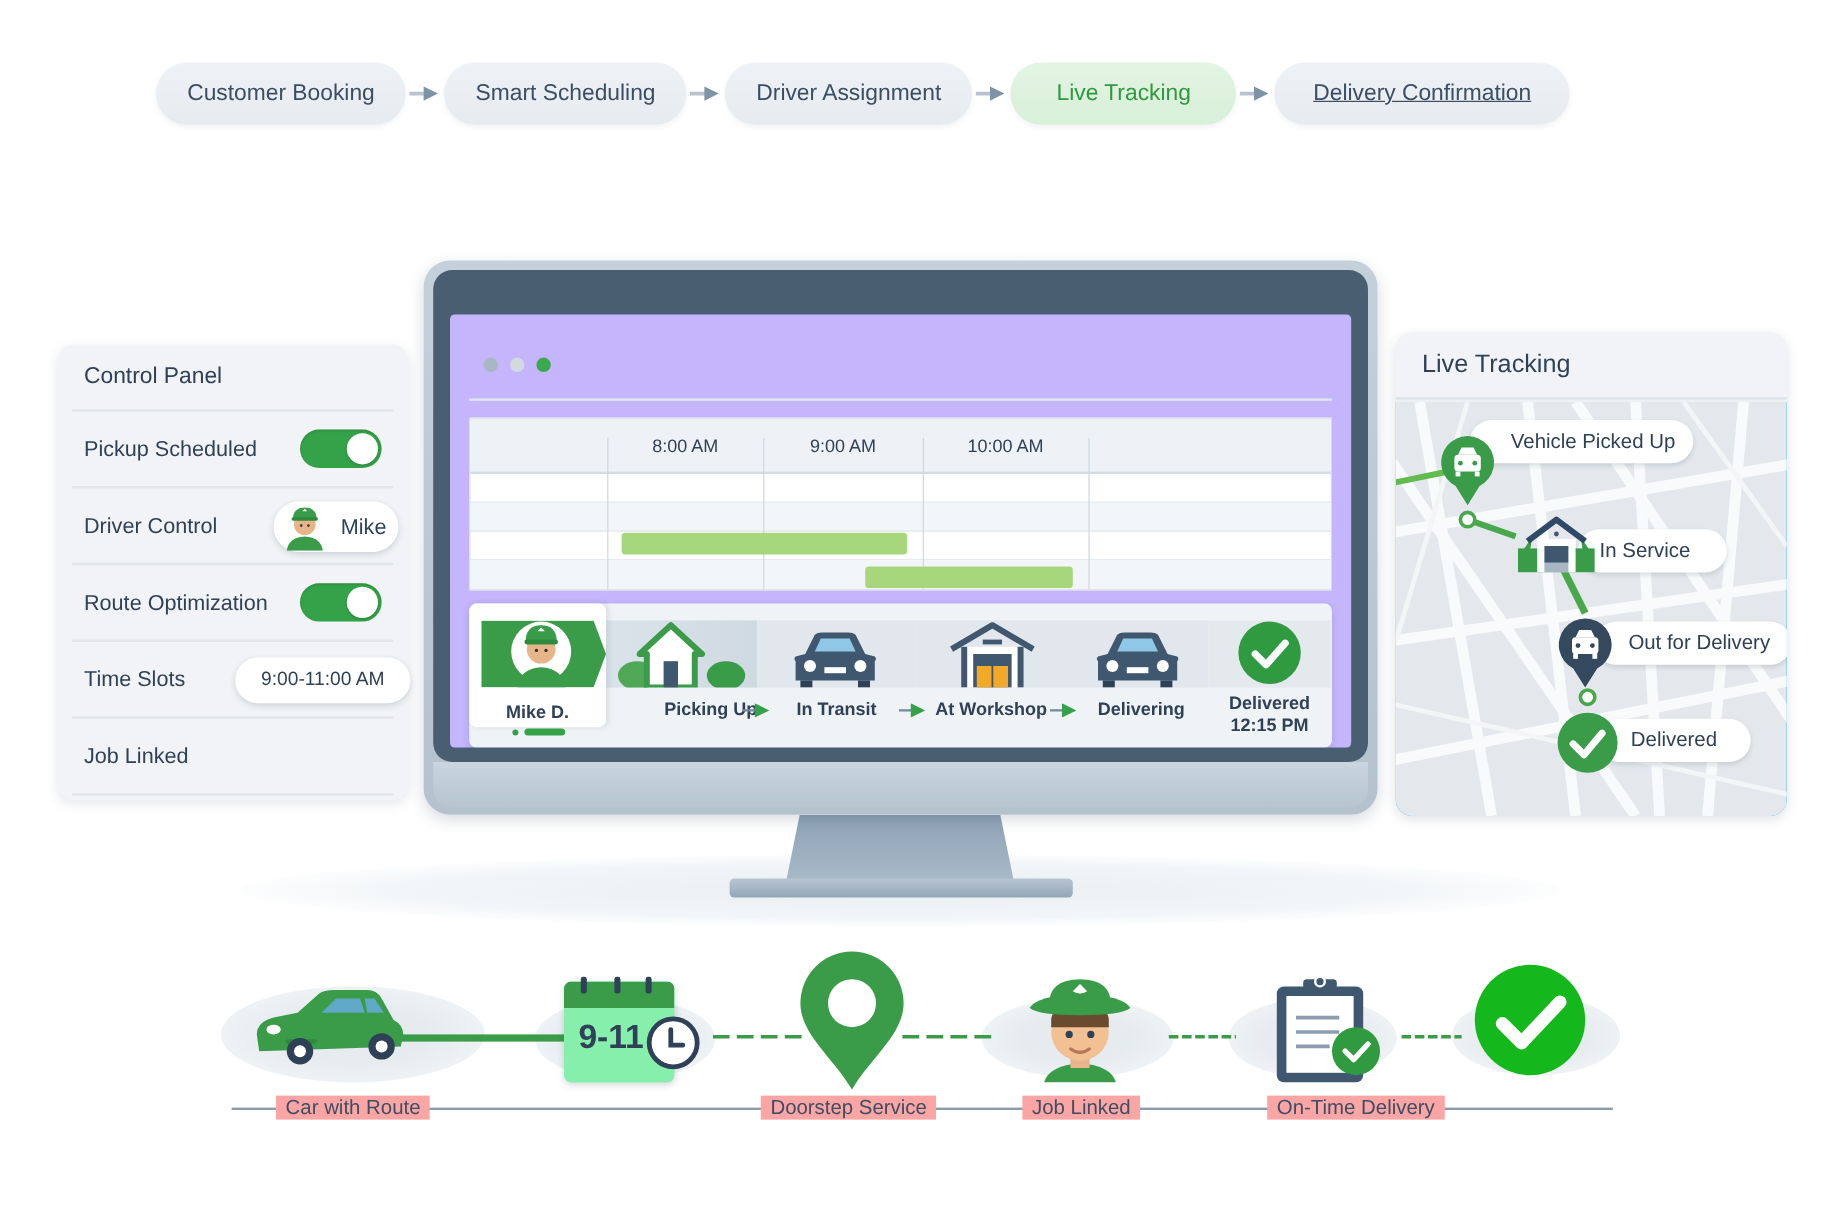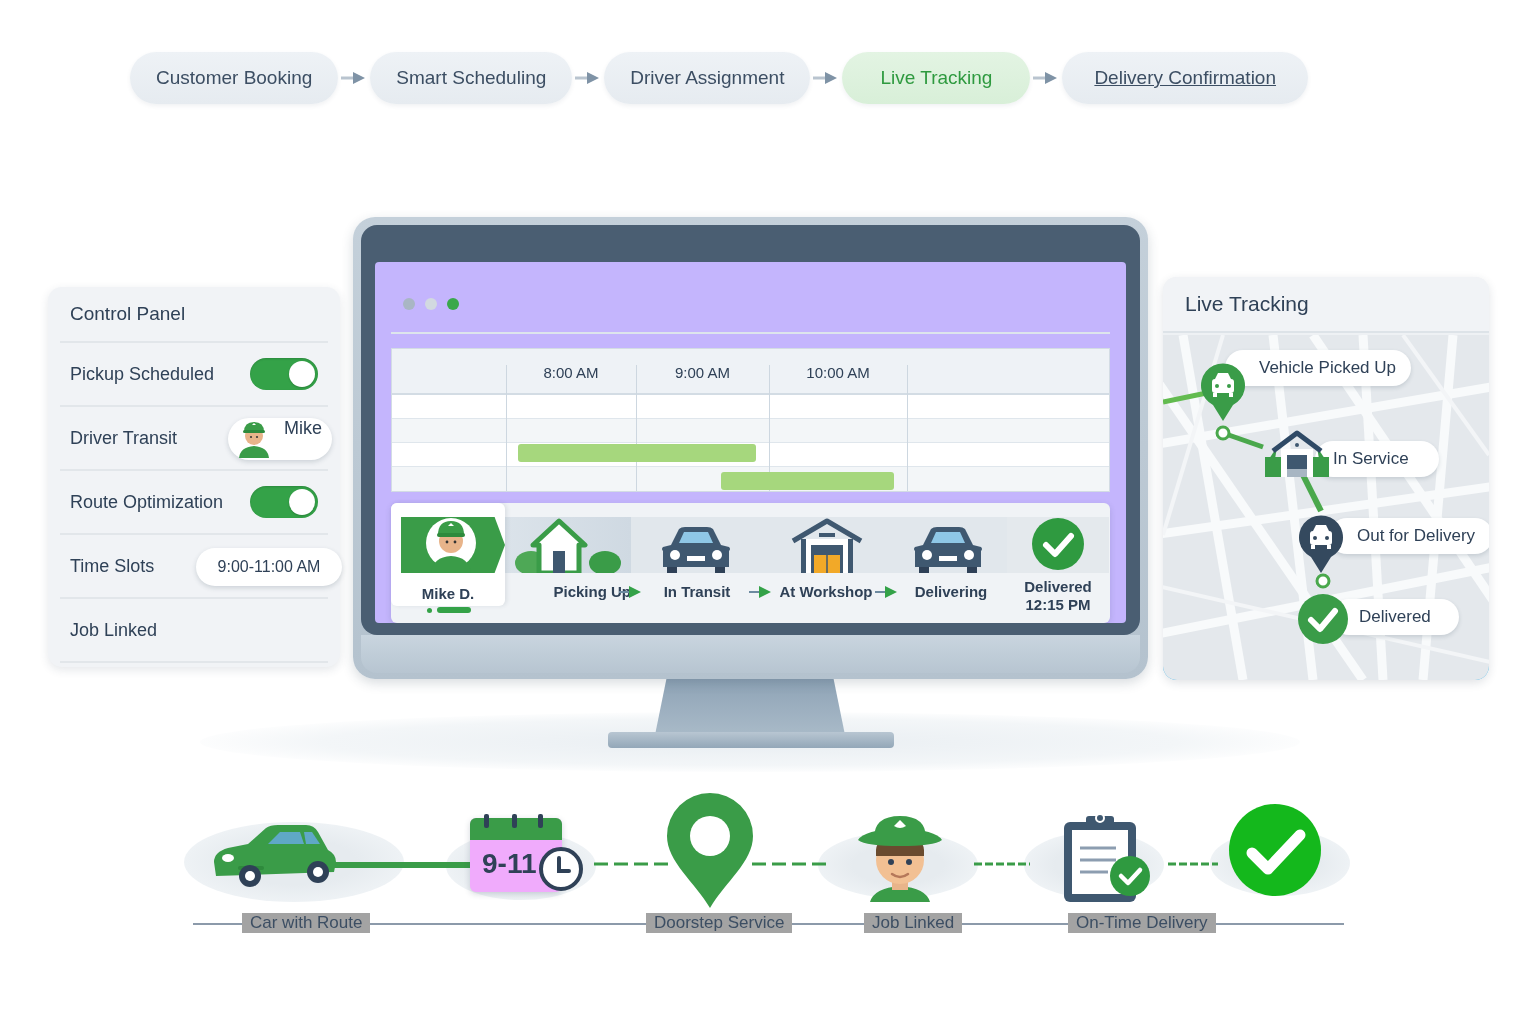--- a/index.html
+++ b/index.html
@@ -38,21 +38,21 @@
     position: relative;
   }
   .toggle {
     width: 68px; height: 32px; border-radius: 16px; background: #34a248;
     position: relative; margin-right: 10px; box-shadow: inset 0 1px 2px rgba(0,0,0,0.15);
   }
   .toggle .knob { position: absolute; right: 3px; top: 3px; width: 26px; height: 26px; border-radius: 50%; background: #ffffff; box-shadow: 0 1px 2px rgba(0,0,0,0.2); }
   .driver-chip {
     position: absolute; right: -4px; top: 11px; height: 42px; width: 104px; border-radius: 21px;
     background: #ffffff; box-shadow: 0 2px 5px rgba(40,60,80,0.18);
-    display: flex; padding-left: 8px; gap: 12px; font-size: 18px;
+    display: flex; align-items: center; padding-left: 8px; gap: 12px; font-size: 18px;
   }
   .time-chip {
     position: absolute; right: -14px; top: 13px; height: 38px; width: 146px; border-radius: 19px;
     background: #ffffff; box-shadow: 0 2px 5px rgba(40,60,80,0.18);
     display: flex; align-items: center; justify-content: center; font-size: 16px; color: #2f4157;
   }
 
   
   .monitor-shadow {
     position: absolute; left: 200px; top: 712px; width: 1100px; height: 60px; border-radius: 50%;
@@ -115,21 +115,21 @@
   }
   .tp-header { height: 56px; background: #f1f3f6; border-bottom: 2px solid #dde3e8; display: flex; align-items: center; padding-left: 22px; font-size: 21px; color: #2f4157; }
   .tp-map { position: absolute; left: 0; top: 58px; right: 0; bottom: 0; background: #0ea5e9; }
   .pin-label {
     position: absolute; height: 36px; border-radius: 18px; background: #ffffff;
     box-shadow: 0 2px 4px rgba(40,60,80,0.16);
     display: flex; align-items: center; font-size: 17px; color: #2f4157; white-space: nowrap;
   }
 
   
-  .journey-caption { position: absolute; top: 913px; font-size: 17px; color: #3c4e63; white-space: nowrap; background: #a3a3a3; padding: 0 8px; margin-left: 12px; }
+  .journey-caption { position: absolute; top: 913px; font-size: 17px; color: #3c4e63; white-space: nowrap; background: #fca5a5; padding: 0 8px; }
   .journey-line { position: absolute; top: 923px; height: 1.5px; background: #8c9aaa; }
   .journey-blob { position: absolute; border-radius: 50%; background: radial-gradient(ellipse at center, #e6ebef 40%, #eef2f5 70%, rgba(255,255,255,0) 100%); }
 </style>
 </head>
 <body>
 
 <div class="flow">
   <div class="flow-step">
       <span>Customer Booking</span>
     </div>
@@ -175,21 +175,21 @@
   <div class="cp-title">Control Panel</div>
 
   <div class="cp-row">
     <span>Pickup Scheduled</span>
     <div class="toggle">
         <div class="knob"></div>
       </div>
   </div>
 
   <div class="cp-row">
-    <span>Driver Transit</span>
+    <span>Driver Control</span>
     <div class="driver-chip">
       <svg width="36" height="40" viewBox="0 0 36 40">
         <path d="M3 40 Q4 29 18 28 Q32 29 33 40 Z" fill="#3a9c48"></path>
         <circle cx="18" cy="18" r="9" fill="#e8b48a"></circle>
         <path d="M8 14 Q8 4 18 4 Q28 4 28 14 Z" fill="#3a9c48"></path>
         <rect x="7" y="12" width="22" height="3" rx="1.5" fill="#2e8a3c"></rect>
         <circle cx="15" cy="19" r="1.1" fill="#3a3a3a"></circle>
           <circle cx="21" cy="19" r="1.1" fill="#3a3a3a"></circle>
         <path d="M16 7 L18 5 L20 7 Z" fill="#ffffff"></path>
       </svg>
@@ -438,21 +438,21 @@
     <path d="M60 22 L72 10 L92 10 L96 22 Z" fill="#5fa8c6"></path>
     <path d="M98 22 L96 10 L104 10 L112 22 Z" fill="#5fa8c6"></path>
     <ellipse cx="20" cy="36" rx="6" ry="4" fill="#ffffff"></ellipse>
     <rect x="30" y="44" width="26" height="4" rx="2" fill="#2e8a3c"></rect>
     <circle cx="42" cy="54" r="11" fill="#2f4157"></circle>
       <circle cx="42" cy="54" r="5" fill="#ffffff"></circle>
     <circle cx="110" cy="50" r="11" fill="#2f4157"></circle>
       <circle cx="110" cy="50" r="5" fill="#ffffff"></circle>
   </svg>
 
-  <div style="position:absolute;left:470px;top:818px;width:92px;height:74px;background:#f0abfc;border-radius:6px;box-shadow:0 2px 6px rgba(40,60,80,0.2);overflow:hidden">
+  <div style="position:absolute;left:470px;top:818px;width:92px;height:84px;background:#86efac;border-radius:6px;box-shadow:0 2px 6px rgba(40,60,80,0.2);overflow:hidden">
     <div style="height:22px;background:#3a9c48"></div>
     <div style="position:absolute;left:12px;top:30px;font-size:28px;font-weight:bold;color:#2f4157">9-11</div>
   </div>
   <svg style="position:absolute;left:480px;top:810px" width="80" height="22">
     <rect x="4" y="4" width="5" height="14" rx="2" fill="#2f4157"></rect>
     <rect x="32" y="4" width="5" height="14" rx="2" fill="#2f4157"></rect>
     <rect x="58" y="4" width="5" height="14" rx="2" fill="#2f4157"></rect>
   </svg>
   <svg style="position:absolute;left:538px;top:846px" width="46" height="46" viewBox="0 0 46 46">
     <circle cx="23" cy="23" r="20" fill="#ffffff" stroke="#2f4157" stroke-width="4"></circle>

